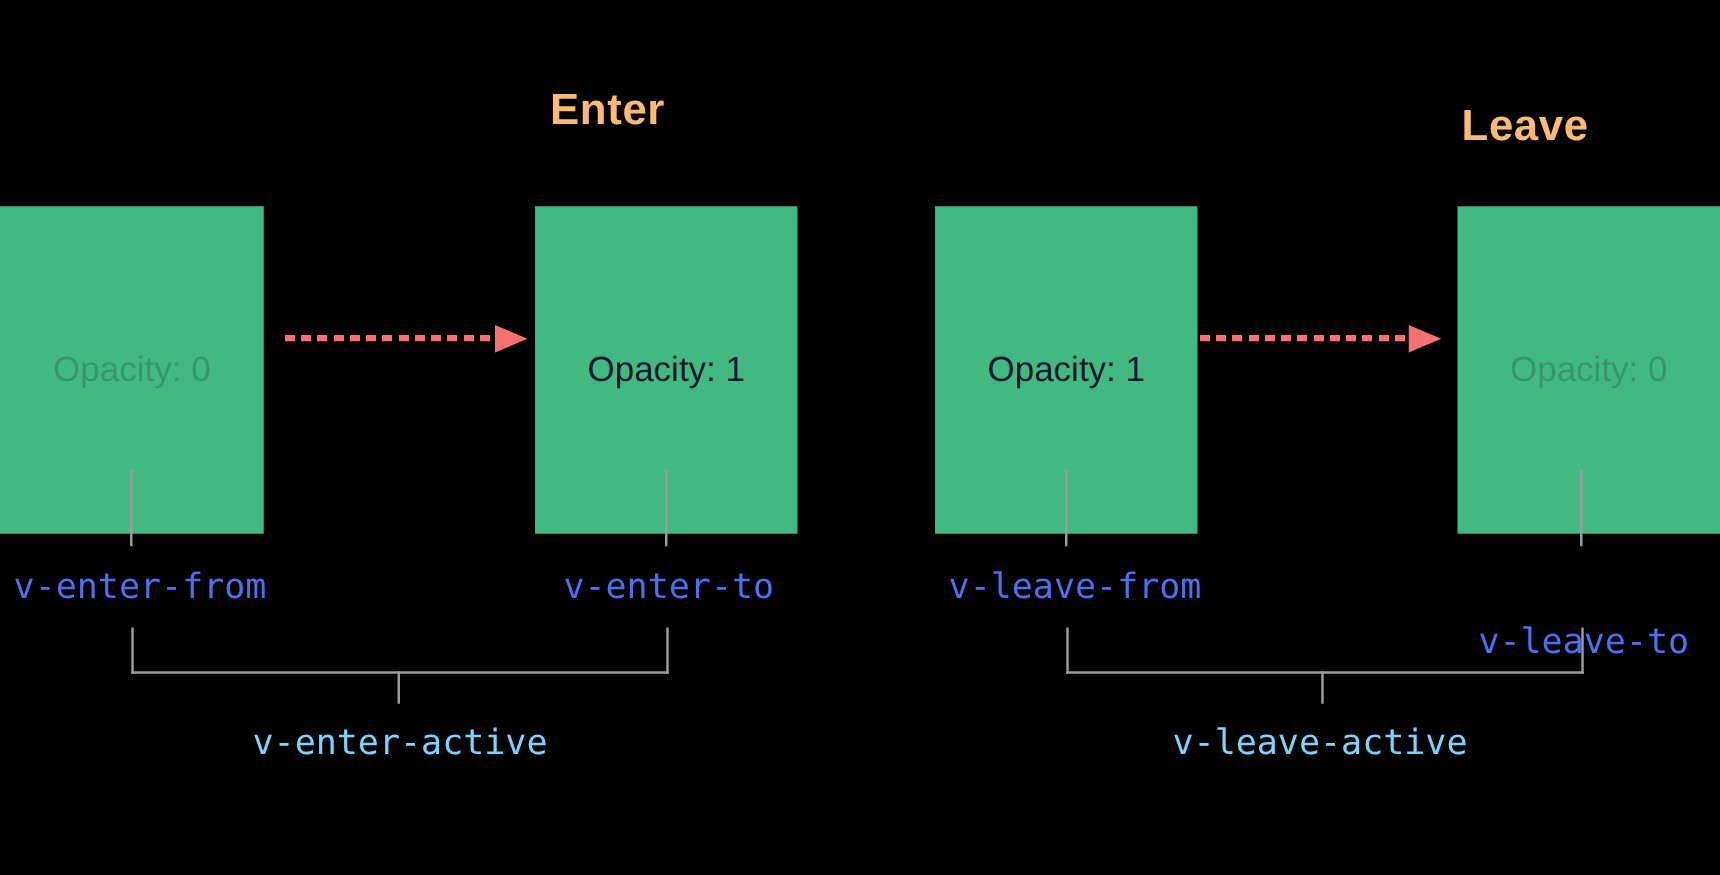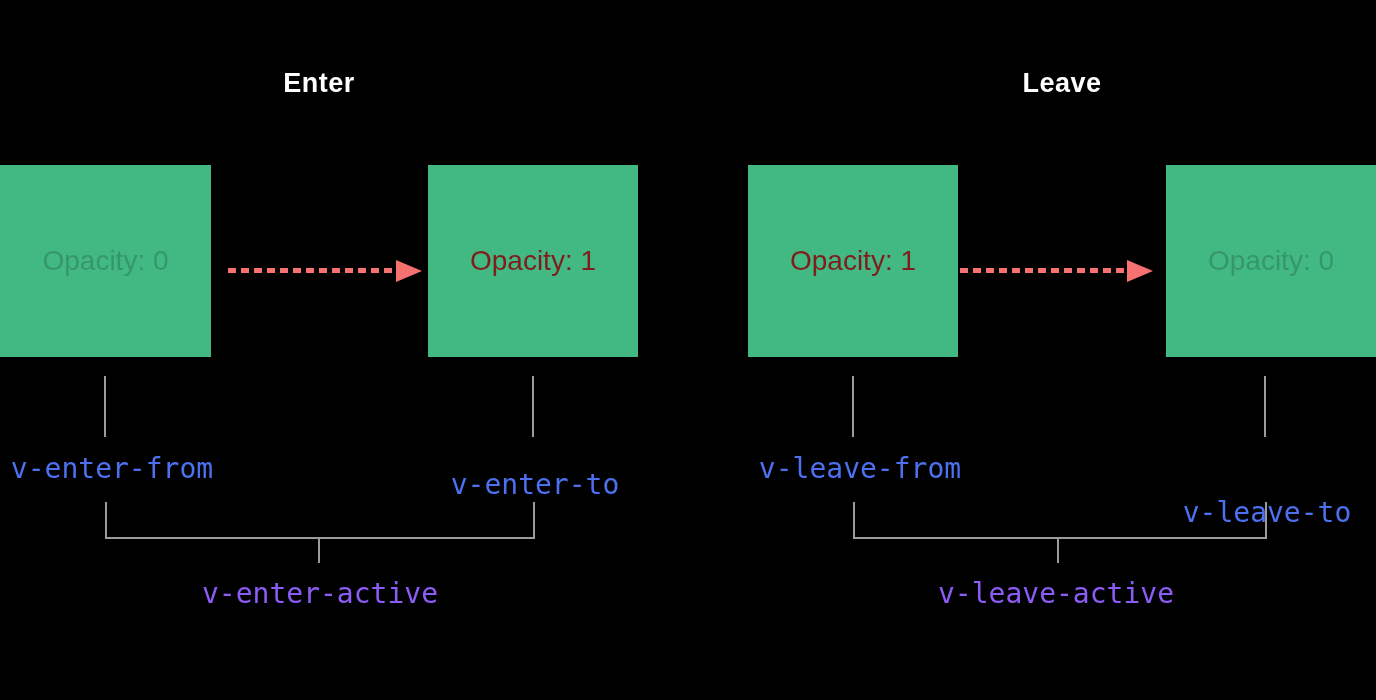--- a/index.html
+++ b/index.html
@@ -6,36 +6,36 @@
   #stage{
     position:relative;
     width:1376px;height:700px;
     background:#000;
     overflow:hidden;
     font-family:"Liberation Sans","DejaVu Sans",sans-serif;
   }
   .title{
     position:absolute;
     top:68px;
-    text-align:center;
-    font-size:27px;
+    text-align:right;
+    font-size:35px;
     font-weight:bold;
-    color:#ffffff;
+    color:#fdba74;
     letter-spacing:0.5px;
   }
   .box{
     position:absolute;
     top:165px;
-    width:210px;height:192px;
+    width:210px;height:262px;
     background:#42b883;
     display:flex;align-items:center;justify-content:center;
     font-size:28px;
   }
   .box .lbl{white-space:nowrap;}
-  .box .lbl.solid{color:#7f1d1d;}
+  .box .lbl.solid{color:#0f172a;}
   .box .lbl.faded{color:rgba(0,0,0,0.18);}
   .arrow{
     position:absolute;
     top:260px;height:22px;
   }
   .arrow .dashes{
     position:absolute;
     left:0;top:8px;height:5px;
     right:22px;
     background:repeating-linear-gradient(to right,#f87171 0px,#f87171 8px,transparent 8px,transparent 13px);
@@ -72,38 +72,38 @@
     border-bottom:2px solid #9b9b9b;
   }
   .bracket-stem{top:537px;height:26px;}
   .active-label{
     position:absolute;
     top:577px;
     transform:translateX(-50%);
     font-family:"DejaVu Sans Mono","Liberation Mono",monospace;
     font-size:28px;
     font-weight:500;
-    color:#8b5cf6;
+    color:#7dd3fc;
     white-space:nowrap;
     text-align:right;
   }
   
   .enter .title{left:106px;width:426px;}
   .enter .box.from{left:0px;width:211px;}
   .enter .box.to{left:428px;}
   .enter .arrow{left:228px;width:194px;}
   .enter .stem.s-from{left:104px;}
   .enter .stem.s-to{left:532px;}
   .enter .class-label.l-from{left:112px;}
-  .enter .class-label.l-to{left:535px;margin-top:16px;}
+  .enter .class-label.l-to{left:535px;}
   .enter .bracket{left:105px;width:426px;}
   .enter .bracket-stem{left:318px;}
   .enter .active-label{left:320px;}
   
-  .leave .title{left:853px;width:418px;}
+  .leave .title{left:853px;width:418px;margin-top:13px;}
   .leave .box.from{left:748px;}
   .leave .box.to{left:1166px;}
   .leave .arrow{left:960px;width:193px;}
   .leave .stem.s-from{left:852px;}
   .leave .stem.s-to{left:1264px;}
   .leave .class-label.l-from{left:860px;text-align:center;}
   .leave .class-label.l-to{left:1267px;margin-top:44px;}
   .leave .bracket{left:853px;width:410px;}
   .leave .bracket-stem{left:1057px;}
   .leave .active-label{left:1056px;}

